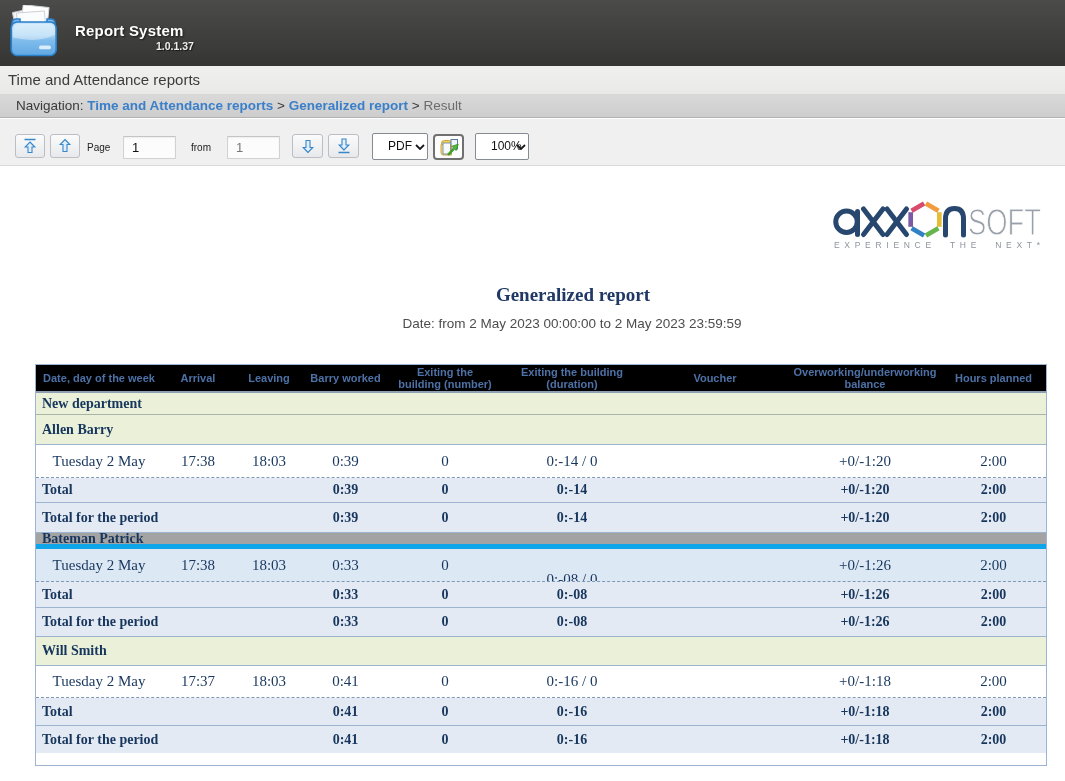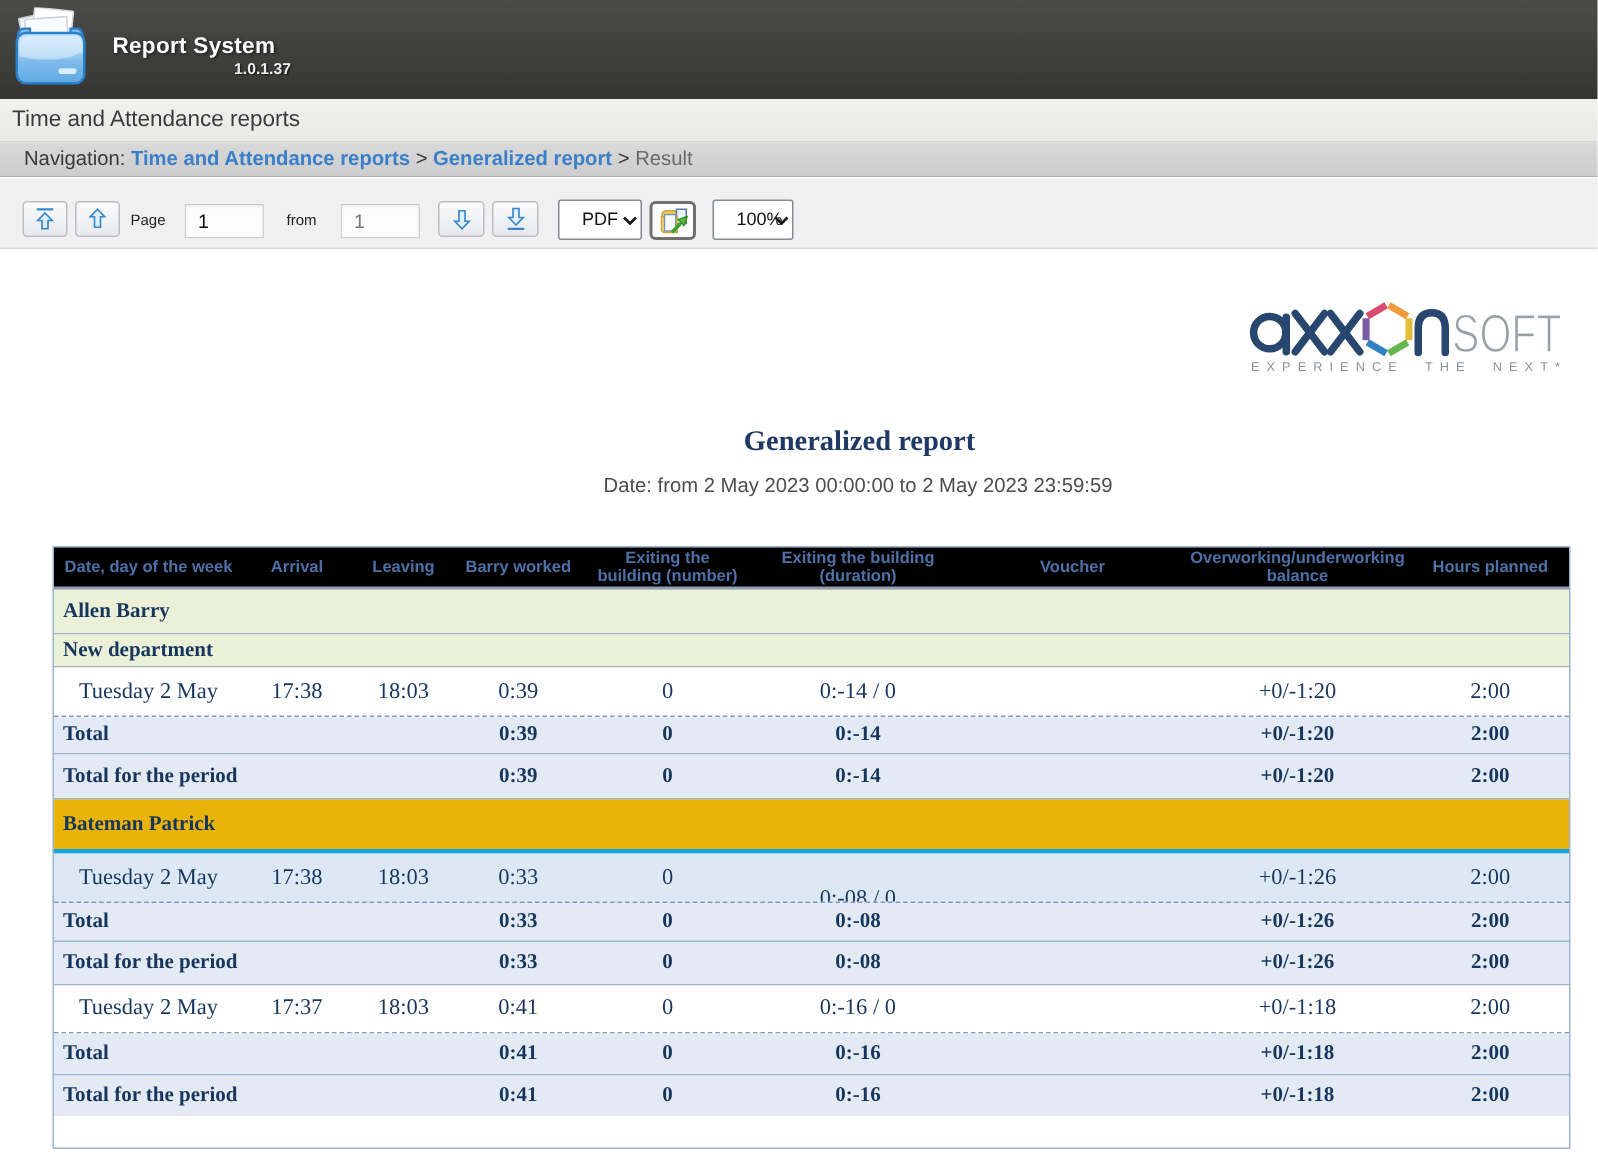--- a/index.html
+++ b/index.html
@@ -188,25 +188,25 @@
       <div class="hc" style="width:126px;">Date, day of the week</div>
       <div class="hc" style="width:72px;">Arrival</div>
       <div class="hc" style="width:70px;">Leaving</div>
       <div class="hc" style="width:83px;">Barry worked</div>
       <div class="hc" style="width:116px;">Exiting the<br>building (number)</div>
       <div class="hc" style="width:138px;">Exiting the building<br>(duration)</div>
       <div class="hc" style="width:148px;">Voucher</div>
       <div class="hc" style="width:152px;">Overworking/underworking<br>balance</div>
       <div class="hc" style="width:105px;">Hours planned</div>
     </div>
+<div class="tr" style="height:22px;border-bottom:1px solid #a9b4a9;background:#ebf1d8;">
+      <div class="cl b">New department</div>
+    </div>
 <div class="tr" style="height:30px;border-bottom:1px solid #9db4d0;background:#ebf1d8;">
       <div class="cl b">Allen Barry</div>
-    </div>
-<div class="tr" style="height:22px;border-bottom:1px solid #a9b4a9;background:#ebf1d8;">
-      <div class="cl b">New department</div>
     </div>
 <div class="tr" style="height:33px;border-bottom:1px dashed #8199b5;background:#ffffff;">
       <div class="cc" style="width:126px;">Tuesday 2 May</div>
       <div class="cc" style="width:72px;">17:38</div>
       <div class="cc" style="width:70px;">18:03</div>
       <div class="cc" style="width:83px;">0:39</div>
       <div class="cc" style="width:116px;">0</div>
       <div class="cc" style="width:138px;">0:-14 / 0</div>
       <div class="cc" style="width:148px;"></div>
       <div class="cc" style="width:152px;">+0/-1:20</div>
@@ -223,21 +223,21 @@
     </div>
 <div class="tr" style="height:30px;border-bottom:1px solid #9db4d0;background:#e4eaf3;">
       <div class="cl b" style="width:268px;flex:none;">Total for the period</div>
       <div class="cc b" style="width:83px;">0:39</div>
       <div class="cc b" style="width:116px;">0</div>
       <div class="cc b" style="width:138px;">0:-14</div>
       <div class="cc b" style="width:148px;"></div>
       <div class="cc b" style="width:152px;">+0/-1:20</div>
       <div class="cc b" style="width:105px;">2:00</div>
     </div>
-<div class="tr" style="height:36px;border-bottom:3px solid #0ea5e9;background:#eab308;">
+<div class="tr" style="height:16px;border-bottom:5px solid #0ea5e9;background:#a3a3a3;">
       <div class="cl b">Bateman Patrick</div>
     </div>
 <div class="tr" style="height:33px;border-bottom:1px dashed #8199b5;background:#dde8f5;">
       <div class="cc" style="width:126px;">Tuesday 2 May</div>
       <div class="cc" style="width:72px;">17:38</div>
       <div class="cc" style="width:70px;">18:03</div>
       <div class="cc" style="width:83px;">0:33</div>
       <div class="cc" style="width:116px;">0</div>
       <div class="cc" style="width:138px;margin-top:28px;">0:-08 / 0</div>
       <div class="cc" style="width:148px;"></div>
@@ -255,20 +255,23 @@
     </div>
 <div class="tr" style="height:29px;border-bottom:1px solid #9db4d0;background:#e4eaf3;">
       <div class="cl b" style="width:268px;flex:none;">Total for the period</div>
       <div class="cc b" style="width:83px;">0:33</div>
       <div class="cc b" style="width:116px;">0</div>
       <div class="cc b" style="width:138px;">0:-08</div>
       <div class="cc b" style="width:148px;"></div>
       <div class="cc b" style="width:152px;">+0/-1:26</div>
       <div class="cc b" style="width:105px;">2:00</div>
     </div>
+<div class="tr" style="height:29px;border-bottom:1px solid #9db4d0;background:#ebf1d8;">
+      <div class="cl b">Will Smith</div>
+    </div>
 <div class="tr" style="height:32px;border-bottom:1px dashed #8199b5;background:#ffffff;">
       <div class="cc" style="width:126px;">Tuesday 2 May</div>
       <div class="cc" style="width:72px;">17:37</div>
       <div class="cc" style="width:70px;">18:03</div>
       <div class="cc" style="width:83px;">0:41</div>
       <div class="cc" style="width:116px;">0</div>
       <div class="cc" style="width:138px;">0:-16 / 0</div>
       <div class="cc" style="width:148px;"></div>
       <div class="cc" style="width:152px;">+0/-1:18</div>
       <div class="cc" style="width:105px;">2:00</div>

